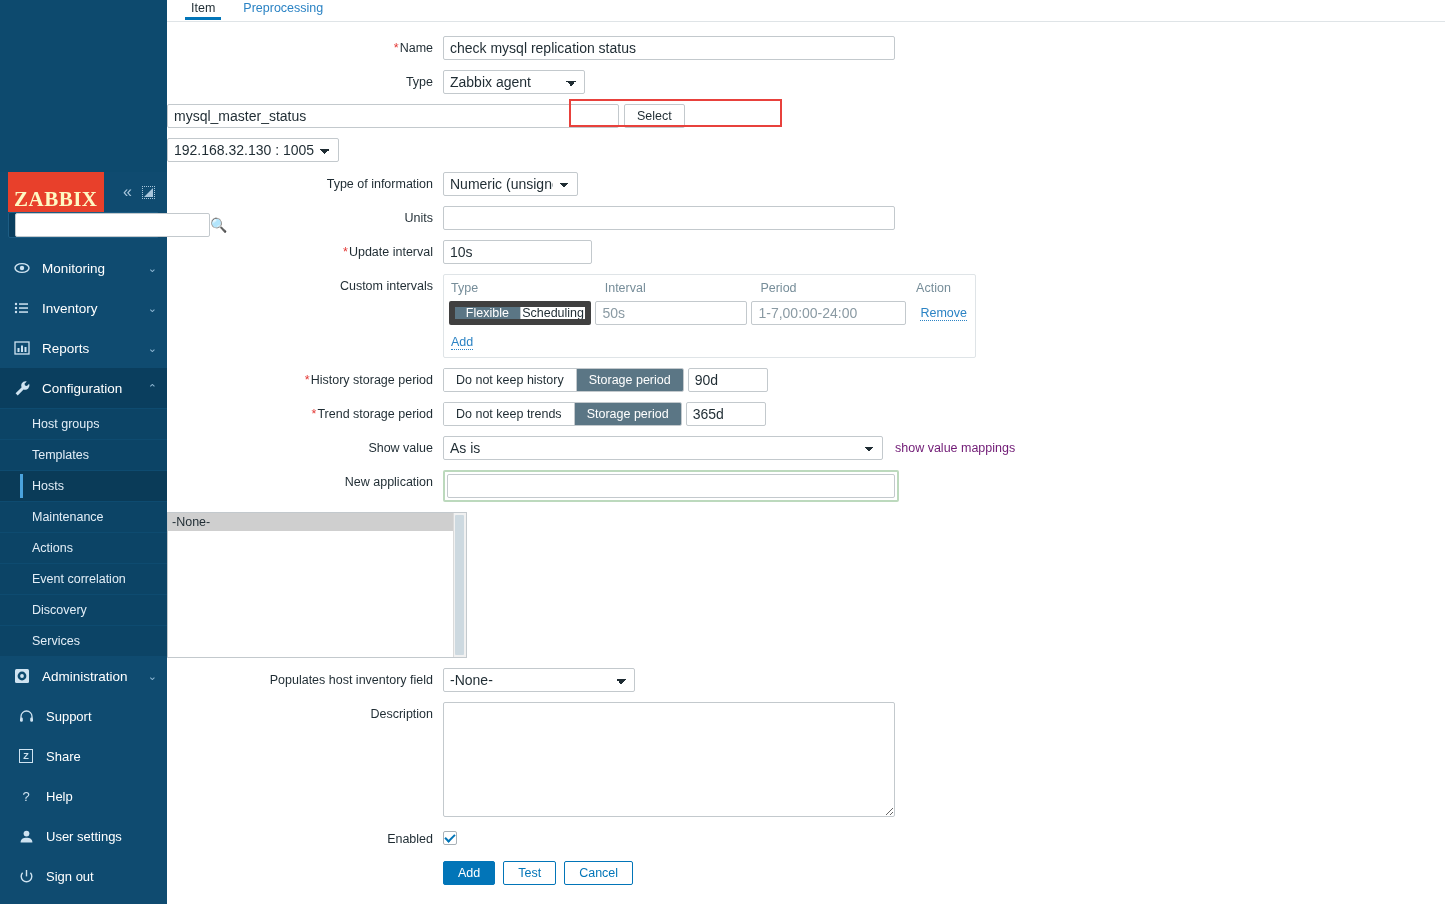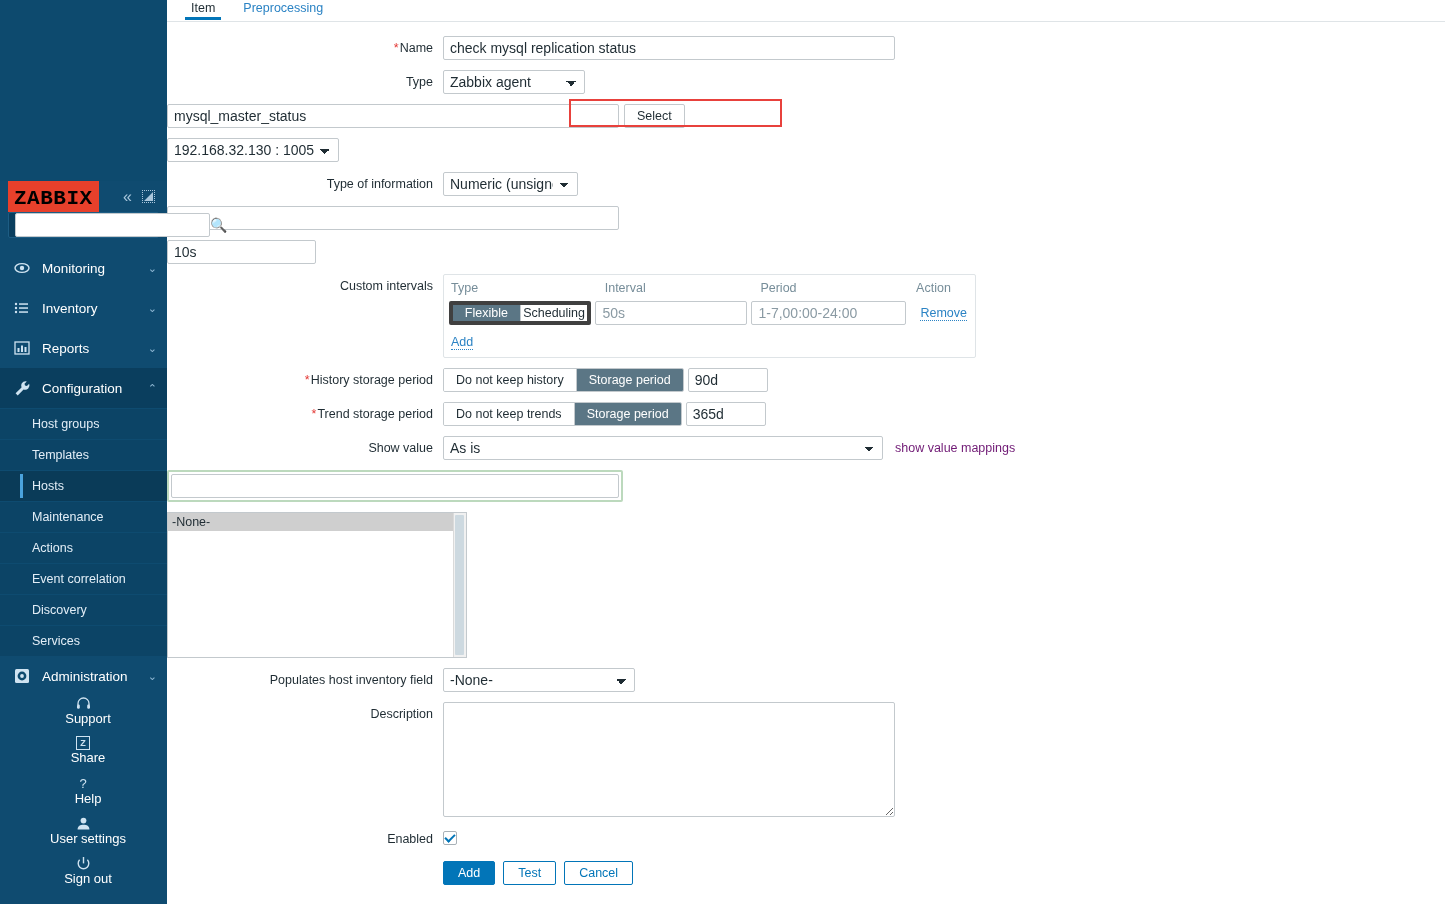--- a/index.html
+++ b/index.html
@@ -33,26 +33,26 @@
   .sidebar > * { position: relative; z-index: 2; }
 
   .logo-row {
     height: 44px;
     display: flex;
     align-items: center;
     padding: 0 8px 0 8px;
   }
   .logo {
     background: #e8402b;
-    color: #000000;
-    font-family: Liberation Mono, monospace;
+    color: #fef9c3;
+    font-family: Liberation Serif, serif;
     font-weight: bold;
     font-size: 21px;
     letter-spacing: 0.5px;
-    padding: 7px 6px 2px 6px;
+    padding: 16px 6px 2px 6px;
     line-height: 22px;
   }
   .logo-actions { margin-left: auto; display:flex; align-items:center; gap:10px; padding-right:4px;}
   .ico-collapse { color:#a8c6dc; font-size:16px; line-height:1; cursor:pointer; }
   .ico-expand {
     width:13px;height:13px;border:1px dotted #a8c6dc;position:relative;cursor:pointer;
   }
   .ico-expand::after{
     content:"";position:absolute;left:1px;top:1px;
     border-style:solid;border-width:0 0 9px 9px;border-color:transparent transparent #a8c6dc transparent;
@@ -113,25 +113,24 @@
   .sub-item.selected::before{
     content:""; position:absolute; left:20px; top:3px; bottom:3px; width:3px; background:#4ba3dd;
   }
 
   .nav-spacer { flex: 1; }
 
   .bottom-nav { padding-bottom: 8px; }
   .bottom-item {
     height: 40px;
     display:flex; align-items:center;
-    padding-left:9px;
+    padding-left:16px;
     color:#ffffff;
     font-size:13px;
     cursor:pointer;
-    flex-direction:column;
   }
   .bottom-item .nav-ico { width:20px;min-width:20px;display:flex;align-items:center;justify-content:center;margin-right:10px;color:#cfe3f1;}
   .share-sq {
     width:14px;height:14px;border:1px solid #cfe3f1;display:flex;align-items:center;justify-content:center;
     font-size:9px;font-weight:bold;color:#cfe3f1;
   }
 
   
   .main {
     flex: 1;
@@ -248,21 +247,21 @@
     padding: 6px 8px 8px 5px;
     background:#fff;
   }
   .ci-head { display:flex; color:#768d99; font-size:12.5px; padding: 0 0 6px 0; }
   .ci-head .c1 { width: 159px; padding-left:2px; }
   .ci-head .c2 { width: 159px; }
   .ci-head .c3 { width: 159px; }
   .ci-head .c4 { width: 52px; }
   .ci-row { display:flex; align-items:center; }
   .seg {
-    display:flex; border:4px solid #404040; border-radius:2px; overflow:hidden; height:24px; width:155px;
+    display:flex; border:6px solid #404040; border-radius:2px; overflow:hidden; height:24px; width:155px;
   }
   .seg div {
     flex:1; display:flex; align-items:center; justify-content:center;
     font-size:12.5px; cursor:pointer; background:#fff; color:#1f2c33;
   }
   .seg div.on { background:#5b7685; color:#ffffff; }
   .seg div + div { border-left:1px solid #c3c9cd; }
   .ci-row .i-interval { width: 152px; margin-left:4px; }
   .ci-row .i-period { width: 155px; margin-left:4px; }
   .link {
@@ -547,26 +546,30 @@
       <div class="row">
         <div class="lbl">Type of information</div>
         <div class="fld">
           <select class="w-toi">
             <option>Numeric (unsigned)</option>
           </select>
         </div>
       </div>
 
       <div class="row">
+        <div class="lbl">Units</div>
         <div class="fld">
           <input type="text" class="w-units" value="" style="">
         </div>
       </div>
 
       <div class="row">
+        <div class="lbl">
+          <span class="req">*</span><span>Update interval</span>
+        </div>
         <div class="fld">
           <input type="text" class="w-upd" value="10s" style="">
         </div>
       </div>
 
       <div class="row">
         <div class="lbl">Custom intervals</div>
         <div class="fld">
           <div class="ci-box">
             <div class="ci-head">
@@ -621,20 +624,21 @@
         <div class="lbl">Show value</div>
         <div class="fld">
           <select class="w-show">
             <option>As is</option>
           </select>
           <span class="link-plain">show value mappings</span>
         </div>
       </div>
 
       <div class="row">
+        <div class="lbl">New application</div>
         <div class="fld">
           <div class="newapp-wrap">
             <input type="text" value="" style="">
           </div>
         </div>
       </div>
 
       <div class="row">
         <div class="fld">
           <div class="applist">

